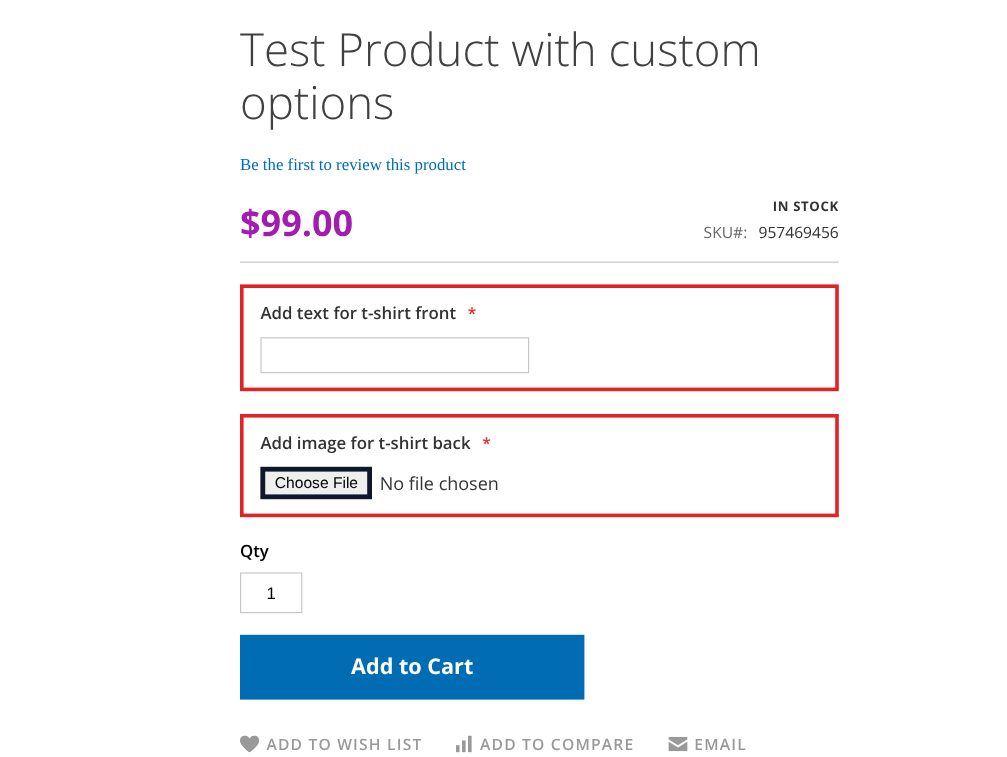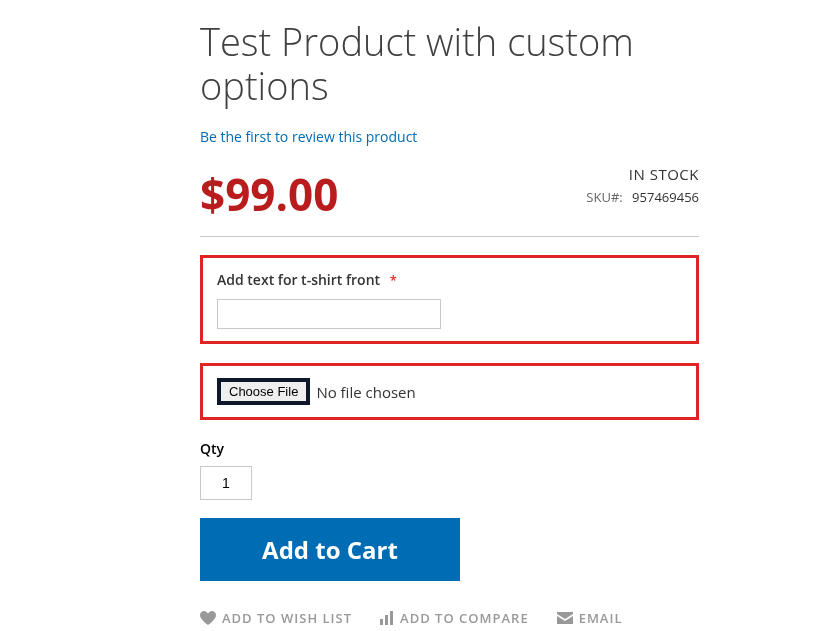--- a/index.html
+++ b/index.html
@@ -25,40 +25,41 @@
       line-height: 1.15;
       margin-bottom: 18px;
     }
     .review-link {
       color: #006cb4;
       font-size: 14px;
       text-decoration: none;
       cursor: pointer;
       display: inline-block;
       margin-bottom: 18px;
+      font-family: Liberation Serif, serif;
     }
     .price-row {
       display: flex;
       justify-content: space-between;
       align-items: flex-start;
       padding-bottom: 12px;
       border-bottom: 1px solid #c8c8c8;
       margin-bottom: 18px;
     }
     .price {
-      font-size: 44px;
+      font-size: 30px;
       font-weight: 700;
-      color: #b91c1c;
+      color: #a21caf;
     }
     .stock-info {
       text-align: right;
     }
     .stock-status {
-      font-size: 15px;
-      font-weight: 400;
+      font-size: 11px;
+      font-weight: 700;
       letter-spacing: 0.5px;
       margin-bottom: 4px;
       color: #333;
     }
     .sku-line {
       font-size: 13px;
       color: #666;
     }
     .sku-label {
       color: #666;
@@ -125,24 +126,24 @@
       width: 52px;
       height: 34px;
       border: 1px solid #c8c8c8;
       text-align: center;
       font-size: 14px;
     }
     .add-to-cart {
       background: #006cb4;
       color: #fff;
       border: none;
-      font-size: 24px;
+      font-size: 18px;
       font-weight: 700;
       padding: 15px 0;
-      width: 260px;
+      width: 287px;
       cursor: pointer;
       font-family: inherit;
       margin-bottom: 28px;
       display: block;
     }
     .action-links {
       display: flex;
       gap: 28px;
       margin-top: 15px;
     }
@@ -184,20 +185,24 @@
 
   <div class="highlight-box">
     <label class="field-label">
       <span>Add text for t-shirt front</span>
       <span class="required-star">*</span>
     </label>
     <input type="text" class="text-input" value="" style="">
   </div>
 
   <div class="highlight-box">
+    <label class="field-label">
+      <span>Add image for t-shirt back</span>
+      <span class="required-star">*</span>
+    </label>
     <div class="file-row">
       <button class="choose-file-btn">Choose File</button>
       <span class="file-status">No file chosen</span>
     </div>
   </div>
 
   <div class="qty-section">
     <label class="qty-label">Qty</label>
     <input type="text" class="qty-input" value="1" style="">
   </div>

